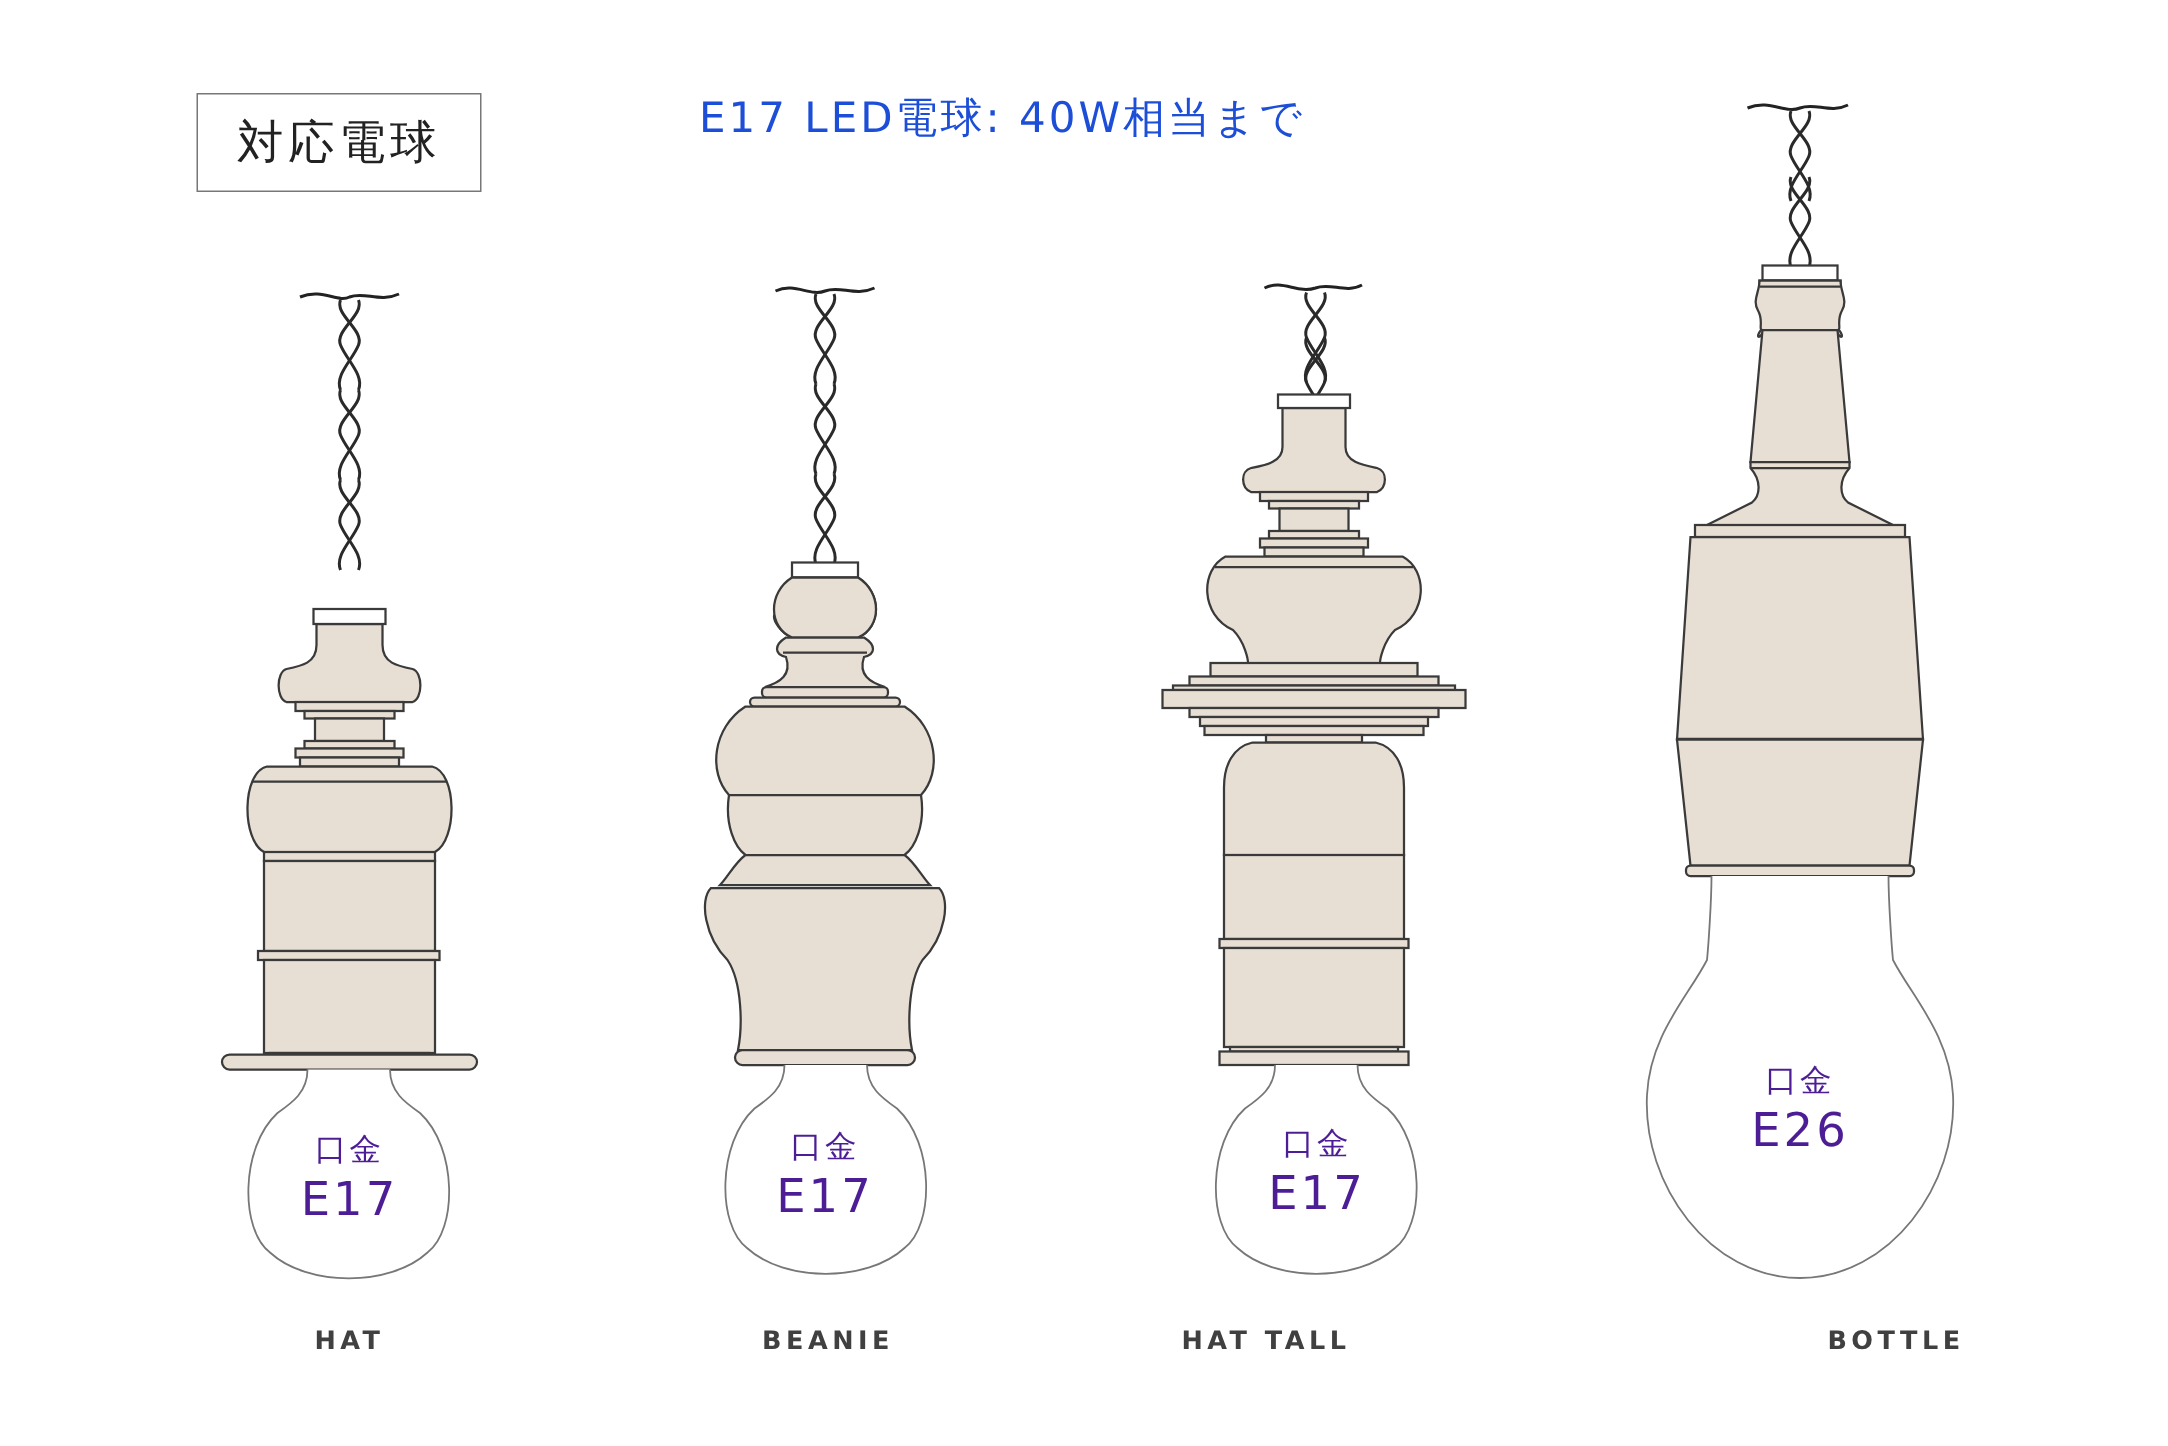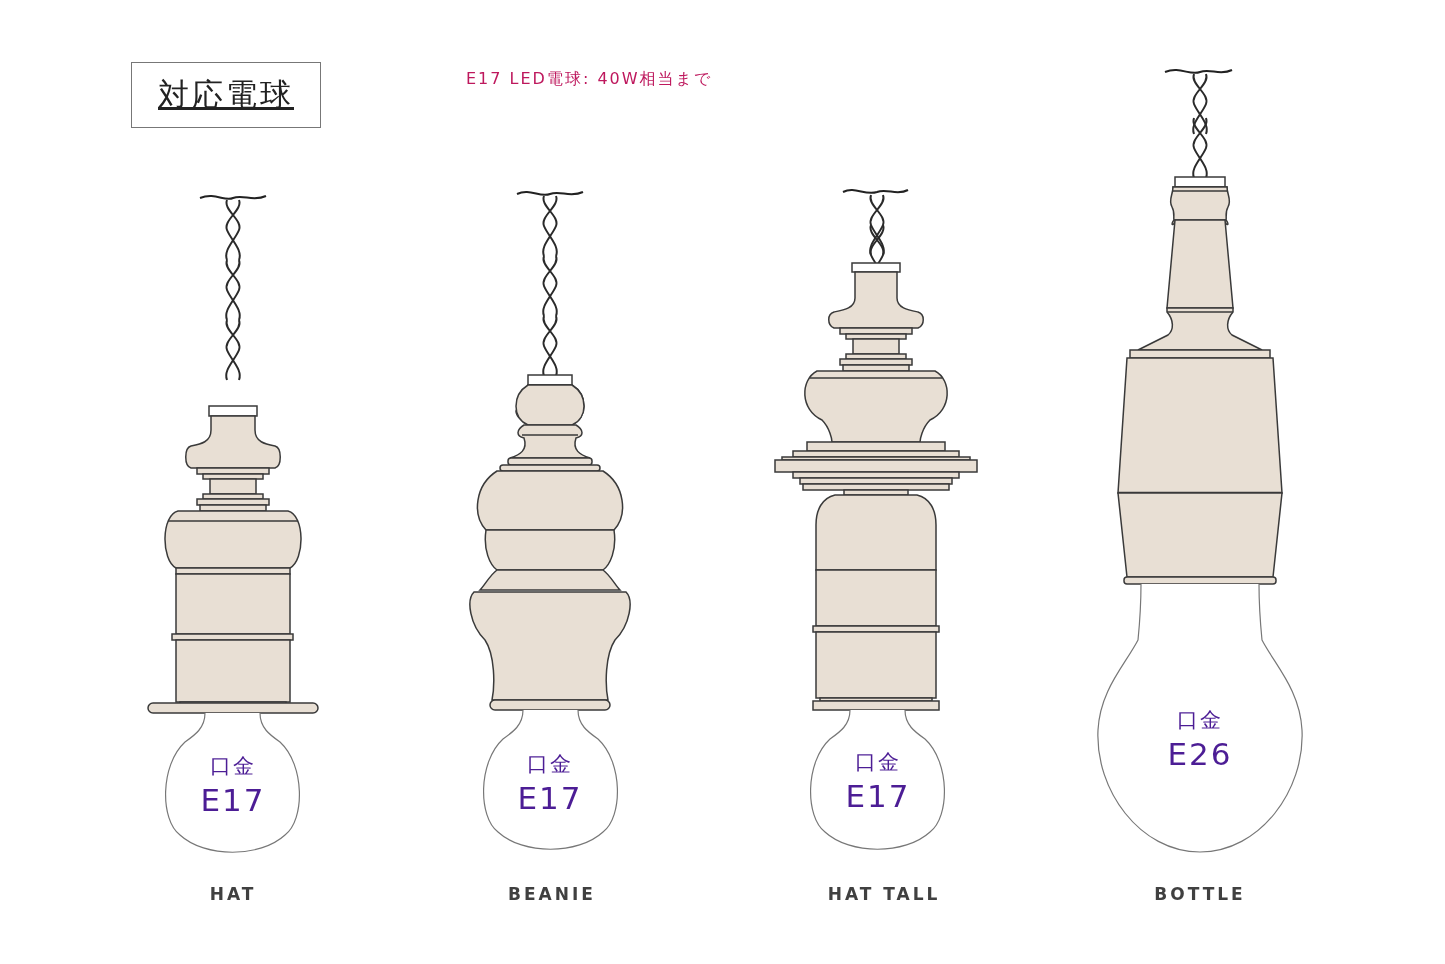--- a/index.html
+++ b/index.html
@@ -1,23 +1,23 @@
 <!DOCTYPE html>
 <html><head>
 <meta charset="utf-8">
 <style>
   html, body { margin: 0; padding: 0; background: #ffffff; }
   body { width: 1445px; height: 964px; position: relative; overflow: hidden;
          font-family: "DejaVu Sans", "Liberation Sans", sans-serif; color: #1a1a1a; }
   .title-box { position: absolute; left: 131px; top: 62px; width: 190px; height: 66px;
                border: 1px solid #777; box-sizing: border-box; display: flex;
                align-items: center; justify-content: center; font-size: 31px;
-               letter-spacing: 3px; color: #222; text-decoration: underline; }
-  .specs { position: absolute; left: 466px; top: 62px; font-size: 16px; line-height: 34px;
-           letter-spacing: 2px; color: #be185d; }
+               letter-spacing: 3px; color: #222; }
+  .specs { position: absolute; left: 466px; top: 62px; font-size: 28px; line-height: 34px;
+           letter-spacing: 2px; color: #1d4ed8; }
   .specs div { white-space: nowrap; }
   svg.drawing { position: absolute; left: 0; top: 0; }
   .lamp-label { position: absolute; top: 884px; font-size: 17px; font-weight: bold;
                 letter-spacing: 3px; transform: translateX(-50%); white-space: nowrap; color: #404040; }
   .bulb-text { position: absolute; transform: translateX(-50%); text-align: center; color: #4c1d95; }
   .bulb-text .kanji { display: block; font-size: 21px; letter-spacing: 2px; }
   .bulb-text .code { display: block; font-size: 31px; letter-spacing: 2px; margin-top: 2px; }
 </style>
 </head>
 <body>
@@ -147,14 +147,14 @@
   <span class="kanji">口金</span>
   <span class="code">E17</span>
 </div>
 <div class="bulb-text" style="left:1200px; top:706px;">
   <span class="kanji">口金</span>
   <span class="code">E26</span>
 </div>
 
 <div class="lamp-label" style="left:233px;">HAT</div>
 <div class="lamp-label" style="left:552px;text-align:right;">BEANIE</div>
-<div class="lamp-label" style="left:884px;">HAT TALL</div>
-<div class="lamp-label" style="left:1200px;">BOTTLE</div>
+<div class="lamp-label" style="left:844px;">HAT TALL</div>
+<div class="lamp-label" style="left:1264px;">BOTTLE</div>
 
 </body></html>

